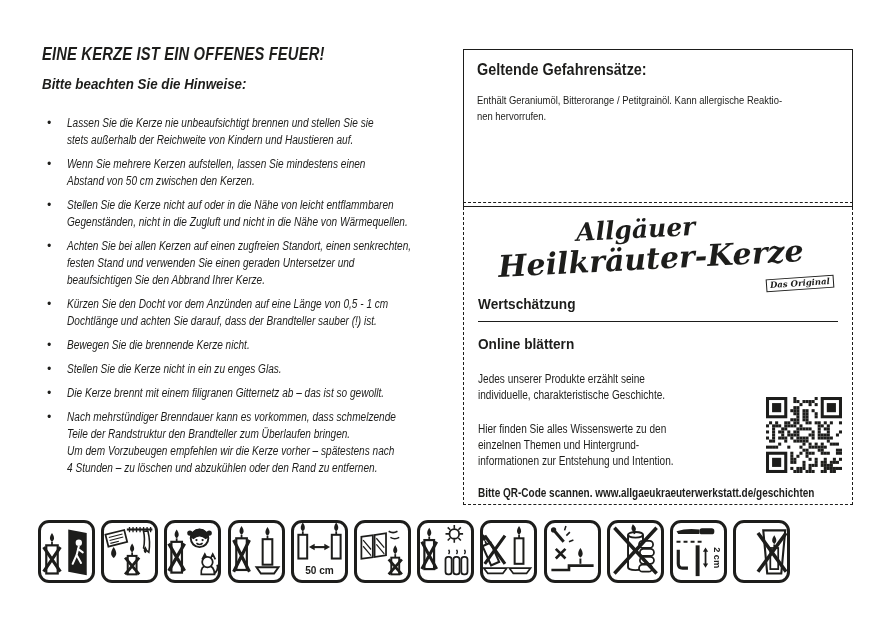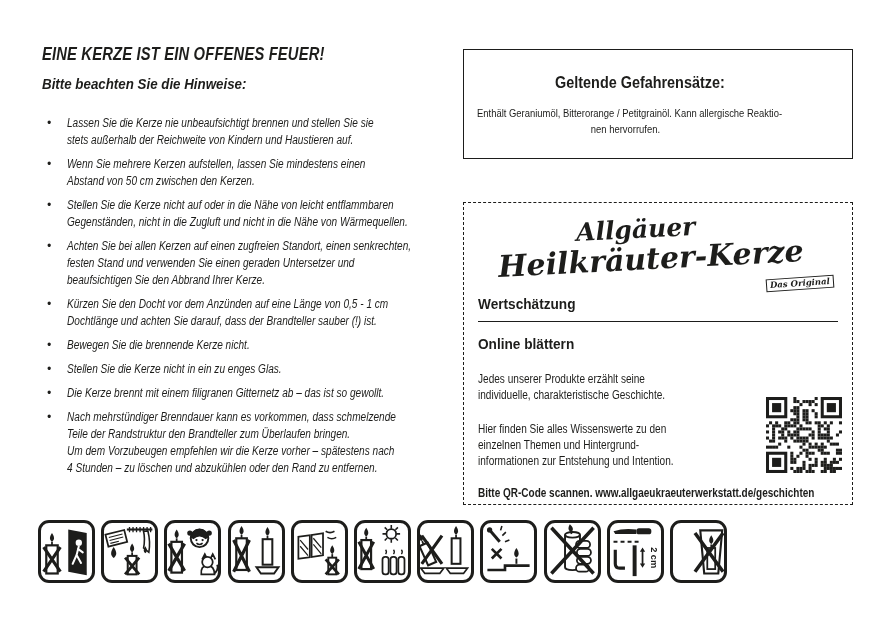--- a/index.html
+++ b/index.html
@@ -16,22 +16,22 @@
          transform:scaleX(0.82);transform-origin:0 0;white-space:pre;}
   .subtitle{font-size:15.5px;font-weight:700;margin:11px 0 0;line-height:18px;
          transform:scaleX(0.86);transform-origin:0 0;white-space:pre;}
   .bullets{list-style:none;margin:22px 0 0;padding:0;}
   .bullets li{display:flex;margin:0 0 7px;}
   .bullet-marker{flex:none;width:20px;padding-left:5px;font-size:12px;line-height:17px;}
   .bullet-text{font-size:12px;line-height:17px;white-space:pre;
          transform:scaleX(0.84);transform-origin:0 0;}
 
   
-  .hazard-box{position:absolute;left:463px;top:49px;width:390px;height:110px;
-         box-sizing:border-box;border:1.5px solid #1d1d1b;padding:24px 13px;text-align:center;}
+  .hazard-box{position:absolute;left:463px;top:49px;width:390px;height:158px;
+         box-sizing:border-box;border:1.5px solid #1d1d1b;padding:11px 13px;}
   .hazard-title{font-size:16px;font-weight:700;margin:0 0 13px;transform:scaleX(0.9);transform-origin:0 0;white-space:pre;}
   .hazard-body{font-size:11.5px;line-height:16px;margin:0;white-space:pre;
          transform:scaleX(0.82);transform-origin:0 0;}
 
   
   .info-box{position:absolute;left:463px;top:202px;width:390px;height:303px;
          box-sizing:border-box;border:1.5px dashed #1d1d1b;padding:10px 14px;}
   .logo{position:relative;height:80px;font-family:"DejaVu Serif",serif;font-style:italic;font-weight:700;}
   .logo-l1{position:absolute;left:98px;top:2px;font-size:25px;transform:rotate(-3deg);white-space:nowrap;}
   .logo-l2{position:absolute;left:20px;top:28px;font-size:30px;transform:rotate(-3deg);white-space:nowrap;}
@@ -404,20 +404,33 @@
           <path d="M12 3 c3.1 4.6 3.1 7.7 0 9.9 c-3.1 -2.2 -3.1 -5.3 0 -9.9" fill="#1d1d1b"></path>
           <path d="M3 19 L21 55 M21 19 L3 55" stroke="#1d1d1b" stroke-width="3.6"></path>
           <rect x="36" y="18" width="11" height="29" fill="#fff" stroke="#1d1d1b" stroke-width="2.3"></rect>
           <line x1="41.5" y1="18" x2="41.5" y2="14" stroke="#1d1d1b" stroke-width="2"></line>
           <path d="M41.5 4 c3.1 4.6 3.1 7.7 0 9.9 c-3.1 -2.2 -3.1 -5.3 0 -9.9" fill="#1d1d1b"></path>
           <path d="M29 50 h25 l-5 7 h-15 z" fill="#fff" stroke="#1d1d1b" stroke-width="2.2"></path>
         </svg>
       </div>
       <div class="picto">
         <svg width="51" height="57" viewBox="0 0 58 64">
+          <rect x="5" y="13" width="10" height="27" fill="#fff" stroke="#1d1d1b" stroke-width="2.3"></rect>
+          <line x1="10" y1="13" x2="10" y2="9" stroke="#1d1d1b" stroke-width="2"></line>
+          <path d="M10 -1 c3.1 4.6 3.1 7.7 0 9.9 c-3.1 -2.2 -3.1 -5.3 0 -9.9" fill="#1d1d1b"></path>
+          <rect x="43" y="13" width="10" height="27" fill="#fff" stroke="#1d1d1b" stroke-width="2.3"></rect>
+          <line x1="48" y1="13" x2="48" y2="9" stroke="#1d1d1b" stroke-width="2"></line>
+          <path d="M48 -1 c3.1 4.6 3.1 7.7 0 9.9 c-3.1 -2.2 -3.1 -5.3 0 -9.9" fill="#1d1d1b"></path>
+          <line x1="20" y1="27" x2="38" y2="27" stroke="#1d1d1b" stroke-width="2.4"></line>
+   <path d="M17 27 l6.5 -3.7 v7.4 z M41 27 l-6.5 -3.7 v7.4 z" fill="#1d1d1b"></path>
+   <text x="29" y="58" text-anchor="middle" font-size="11.5" font-family="Liberation Sans, sans-serif" font-weight="bold" fill="#1d1d1b">50 cm</text>
+        </svg>
+      </div>
+      <div class="picto">
+        <svg width="51" height="57" viewBox="0 0 58 64">
           <g transform="skewY(-8)">
             <rect x="5" y="16" width="13" height="25" fill="#fff" stroke="#1d1d1b" stroke-width="2"></rect>
    <rect x="20" y="16" width="13" height="25" fill="#fff" stroke="#1d1d1b" stroke-width="2"></rect>
    <path d="M7 20 l9 12 M7 27 l9 12 M22 20 l9 12 M22 27 l9 12" stroke="#1d1d1b" stroke-width="1.3"></path>
           </g>
    <path d="M36 9 q5 3 10 0 M38 16 q5 3 10 0" stroke="#1d1d1b" stroke-width="1.8" fill="none"></path>
           <rect x="39" y="39" width="9" height="19" fill="#fff" stroke="#1d1d1b" stroke-width="2.2"></rect>
           <line x1="43.5" y1="39" x2="43.5" y2="35" stroke="#1d1d1b" stroke-width="2"></line>
           <path d="M43.5 25 c3.1 4.6 3.1 7.7 0 9.9 c-3.1 -2.2 -3.1 -5.3 0 -9.9" fill="#1d1d1b"></path>
           <path d="M36 41 L51 58 M51 41 L36 58" stroke="#1d1d1b" stroke-width="3.2"></path>

